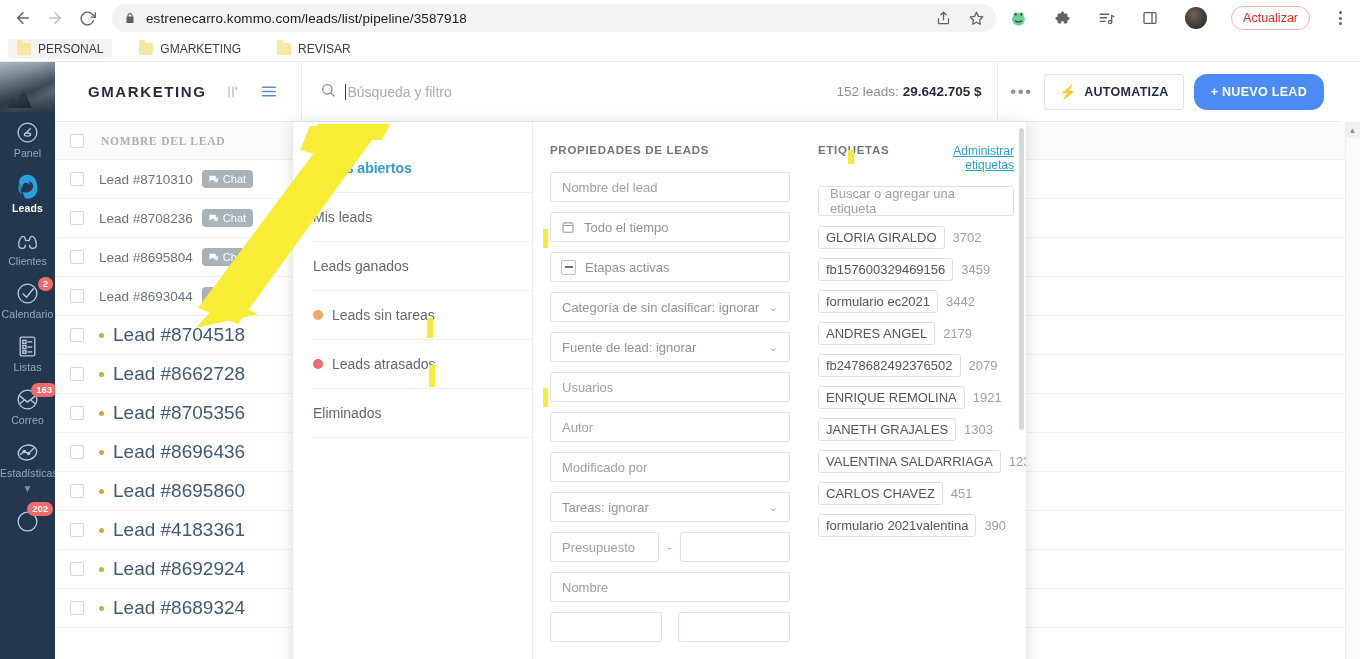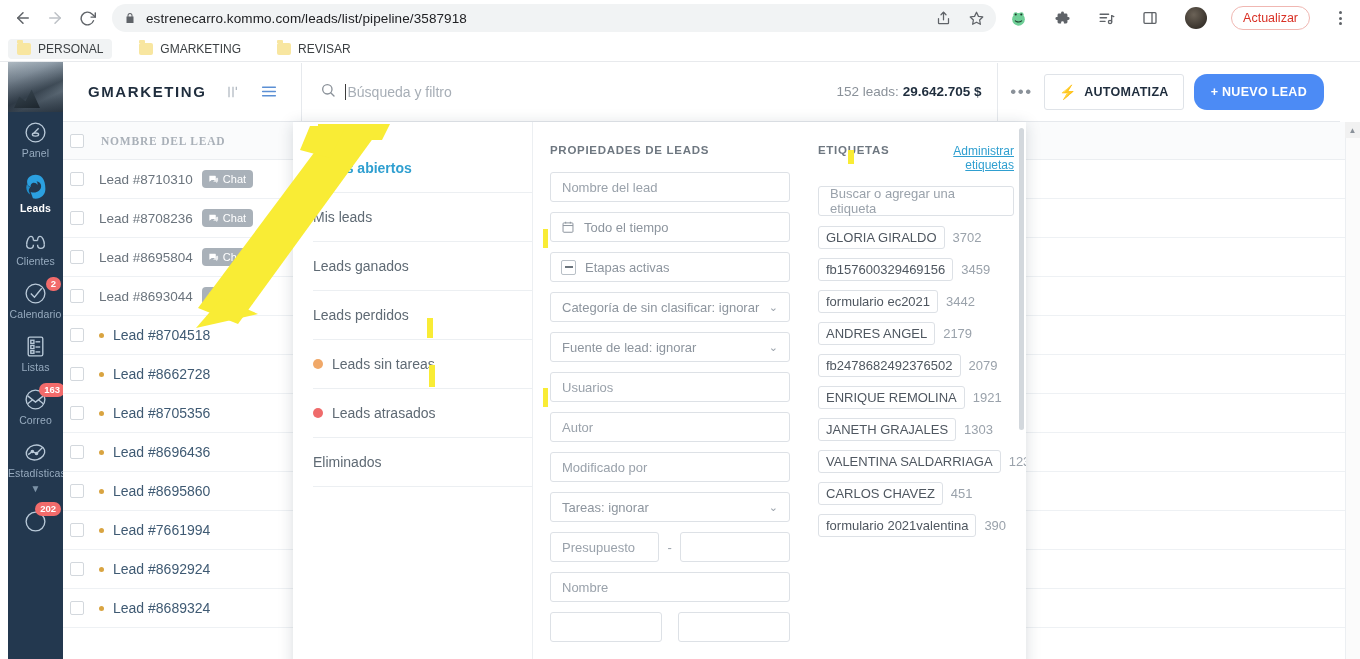--- a/index.html
+++ b/index.html
@@ -103,21 +103,21 @@
   
   .app {
     position: relative;
     width: 1360px; height: 597px;
     background: #ffffff;
     overflow: hidden;
   }
 
   
   .rail {
-    position: absolute; left: 8px; top: 0;
+    position: absolute; left: 0; top: 0;
     width: 55px; height: 597px;
     background: #23384f;
     overflow: hidden;
     z-index: 30;
   }
   .rail-photo {
     height: 50px; width: 55px;
     background:
       linear-gradient(180deg, rgba(20,30,42,.15) 0%, rgba(20,30,42,.75) 100%),
       linear-gradient(155deg,#c9d4dc 0%, #a8b6c2 28%, #7f8d99 46%, #5d6b76 58%, #9fb0bc 72%, #6d7d88 100%);
@@ -225,21 +225,21 @@
     display: flex; align-items: center;
     height: 39px;
     border-bottom: 1px solid #eef1f4;
     font-size: 13.5px; color: #5c6670;
   }
   .row .name-cell {
     width: 226px; display: flex; align-items: center; gap: 9px;
   }
   .dot-amber { width: 5px; height: 5px; border-radius: 50%; background: #d9a441; flex:0 0 auto; }
   .dot-grey  { width: 4px; height: 4px; border-radius: 50%; background: #c5ccd3; flex:0 0 auto; }
-  .lead-link { color: #3f5a73; font-size: 14px; white-space: nowrap; }
+  .lead-link { color: #3f5a73; font-size: 19px; white-space: nowrap; }
   .lead-plain { color: #6b747d; font-size: 13.5px; white-space: nowrap; }
   .chat-tag {
     background: #a9b1b9; color: #fff;
     font-size: 11px; border-radius: 4px;
     padding: 3px 7px 3px 6px;
     display: flex; align-items: center; gap: 4px;
     white-space: nowrap;
   }
   .phone-cell { width: 145px; border-left: 1px solid #eef1f4; height: 39px; display:flex; align-items:center; padding-left:12px;}
   .phone-link { color: #31485d; font-size: 13.5px; text-decoration: underline; white-space: nowrap;}
@@ -741,21 +741,21 @@
           </div>
           <div class="blank-cell-y"></div>
           <div class="blank-cell-z"></div>
         </div>
         <div class="row">
           <div class="col-cb">
             <span class="cb"></span>
           </div>
           <div class="name-cell">
             <span class="dot-amber"></span>
-            <span class="lead-link">Lead #7661994</span>
+            <span class="lead-link">Lead #4183361</span>
             <span style="flex: 1 1 auto;"></span>
             <span class="dot-grey" style="margin-right: 10px;"></span>
           </div>
           <div class="phone-cell">
             <span class="phone-link">57 300 5587</span>
           </div>
           <div class="blank-cell-y"></div>
           <div class="blank-cell-z"></div>
         </div>
         <div class="row">
@@ -798,23 +798,20 @@
 
     <div class="fp-col-presets">
       <div class="preset">
           <span>Leads abiertos</span>
         </div>
       <div class="preset">
           <span>Mis leads</span>
         </div>
       <div class="preset">
           <span>Leads ganados</span>
-        </div>
-      <div class="preset">
-          <span>Leads perdidos</span>
         </div>
       <div class="preset">
           <span class="pdot" style="background:#f0a868"></span>
           <span>Leads sin tareas</span>
         </div>
       <div class="preset">
           <span class="pdot" style="background:#ef6b6b"></span>
           <span>Leads atrasados</span>
         </div>
       <div class="preset">

